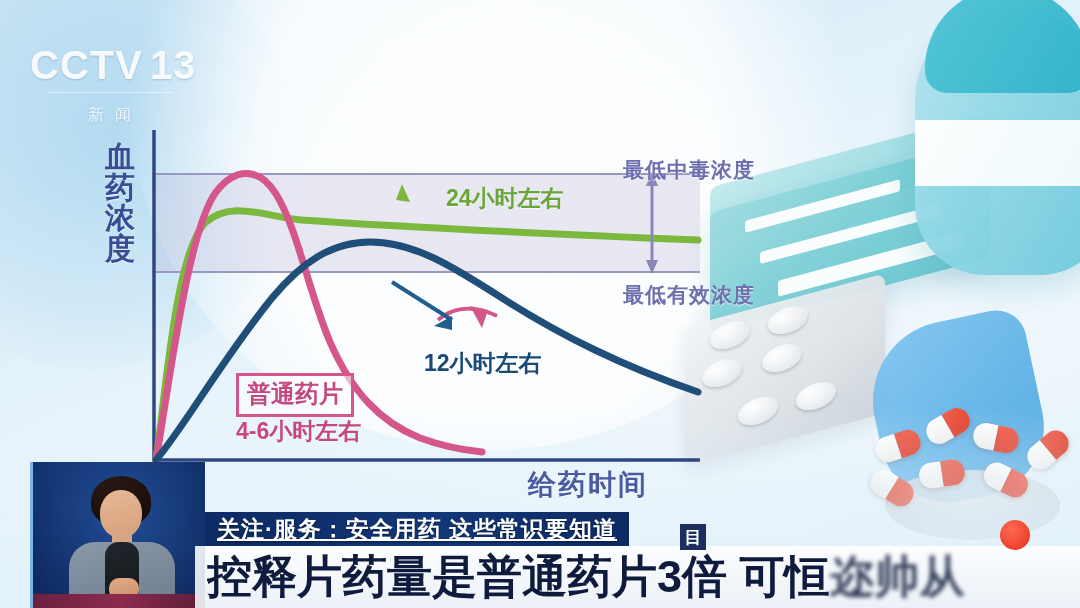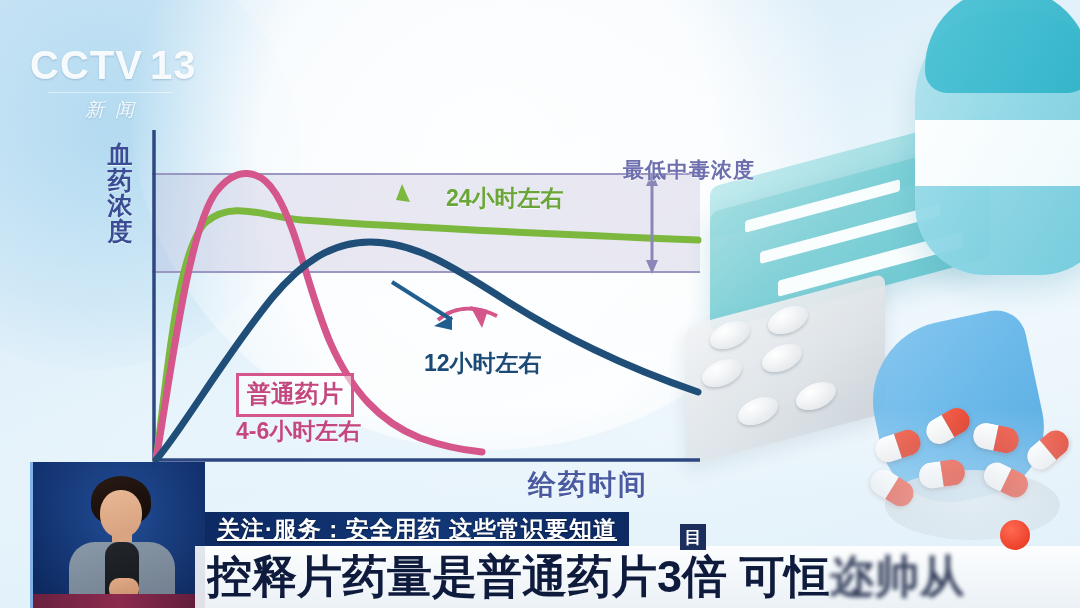--- a/index.html
+++ b/index.html
@@ -95,30 +95,30 @@
   }
 
   
   .logo{position:absolute;left:30px;top:45px;width:160px;height:75px;text-align:center;}
   .logo .main{
     font-size:40px;font-weight:bold;letter-spacing:1px;color:rgba(255,255,255,.92);
     text-shadow:0 1px 2px rgba(120,160,190,.55);line-height:1;
   }
   .logo .main .num{margin-left:7px;}
   .logo .sub{
-    margin-top:7px;font-size:19px;letter-spacing:11px;color:rgba(255,255,255,.85);
+    margin-top:7px;font-size:16px;letter-spacing:11px;color:rgba(255,255,255,.85);
     text-shadow:0 1px 2px rgba(120,160,190,.5);padding-left:10px;
-    border-top:1px solid rgba(255,255,255,.5);padding-top:4px;width:115px;margin-left:auto;margin-right:auto;font-style:italic;
+    border-top:1px solid rgba(255,255,255,.5);padding-top:12px;width:115px;margin-left:auto;margin-right:auto;
   }
 
   
   .chart{position:absolute;left:100px;top:130px;width:600px;height:350px;}
   .y-label{
     position:absolute;left:0px;top:12px;width:40px;
-    font-size:25px;font-weight:bold;color:#3a4c93;line-height:1.02;text-align:center;
+    font-size:30px;font-weight:bold;color:#3a4c93;line-height:1.02;text-align:center;
     letter-spacing:0;text-shadow:0 1px 1px rgba(255,255,255,.7);
   }
   .plot{position:absolute;left:52px;top:0px;width:548px;height:332px;}
   svg.curves{position:absolute;left:0;top:0;width:548px;height:332px;overflow:visible;}
 
   
   .thr-label{
     position:absolute;font-size:21px;font-weight:bold;color:#6e6fae;
     letter-spacing:1px;text-shadow:0 1px 1px rgba(255,255,255,.85);white-space:nowrap;
   }
@@ -301,20 +301,21 @@
         <path d="M 250 54 L 258 72 L 244 70 Z" fill="#7cb83e" stroke="none"></path>
         <path d="M 330 198 L 318 176 L 336 180 Z" fill="#d4568a" stroke="none"></path>
         <path d="M 345 186 C 320 174, 300 178, 286 190" fill="none" stroke="#d4568a" stroke-width="4"></path>
         <path d="M 300 190 L 240 152" fill="none" stroke="#1f5e8f" stroke-width="4"></path>
         <path d="M 300 186 L 282 196 L 300 200 Z" fill="#1f5e8f" stroke="none"></path>
       </svg>
     </div>
   </div>
 
   <div class="thr-label thr-toxic">最低中毒浓度</div>
+  <div class="thr-label thr-effective">最低有效浓度</div>
 
   <div class="note note-green">24小时左右</div>
 
   <div class="note note-blue">12小时左右</div>
 
   <div class="tag tag-pink">普通药片</div>
   <div class="note note-pink">4-6小时左右</div>
 
   <div class="x-label">给药时间</div>
 

